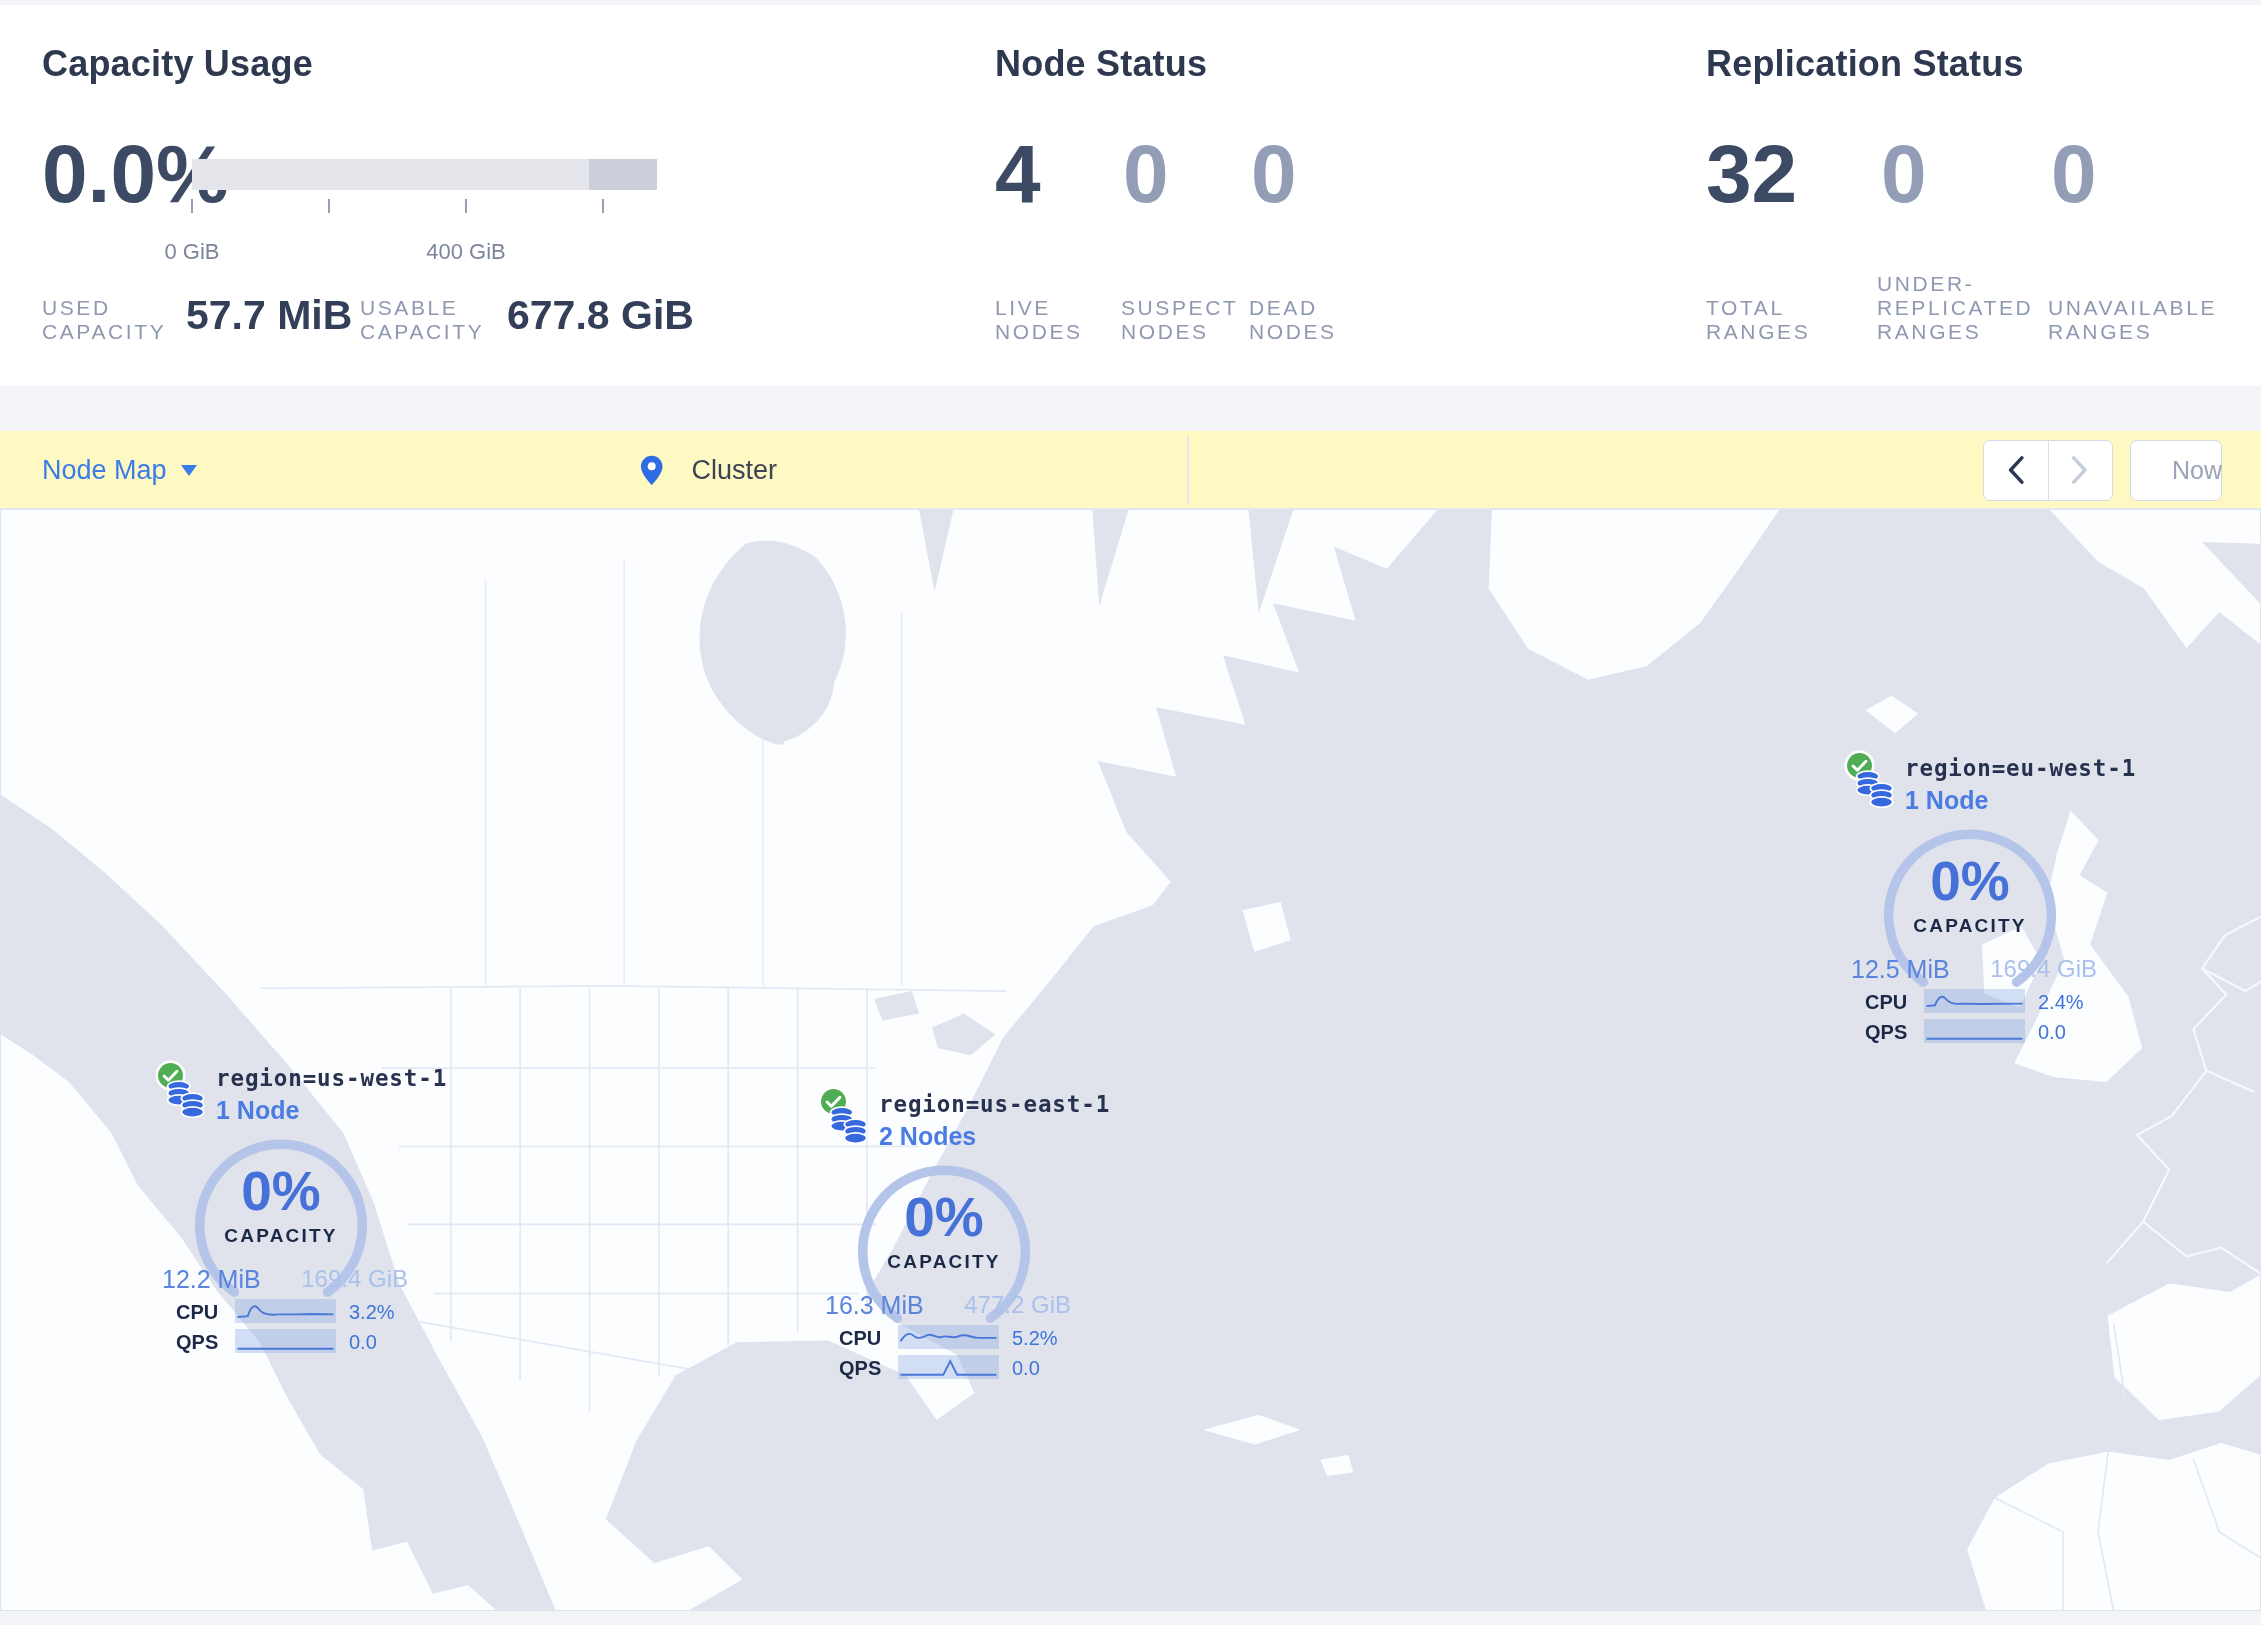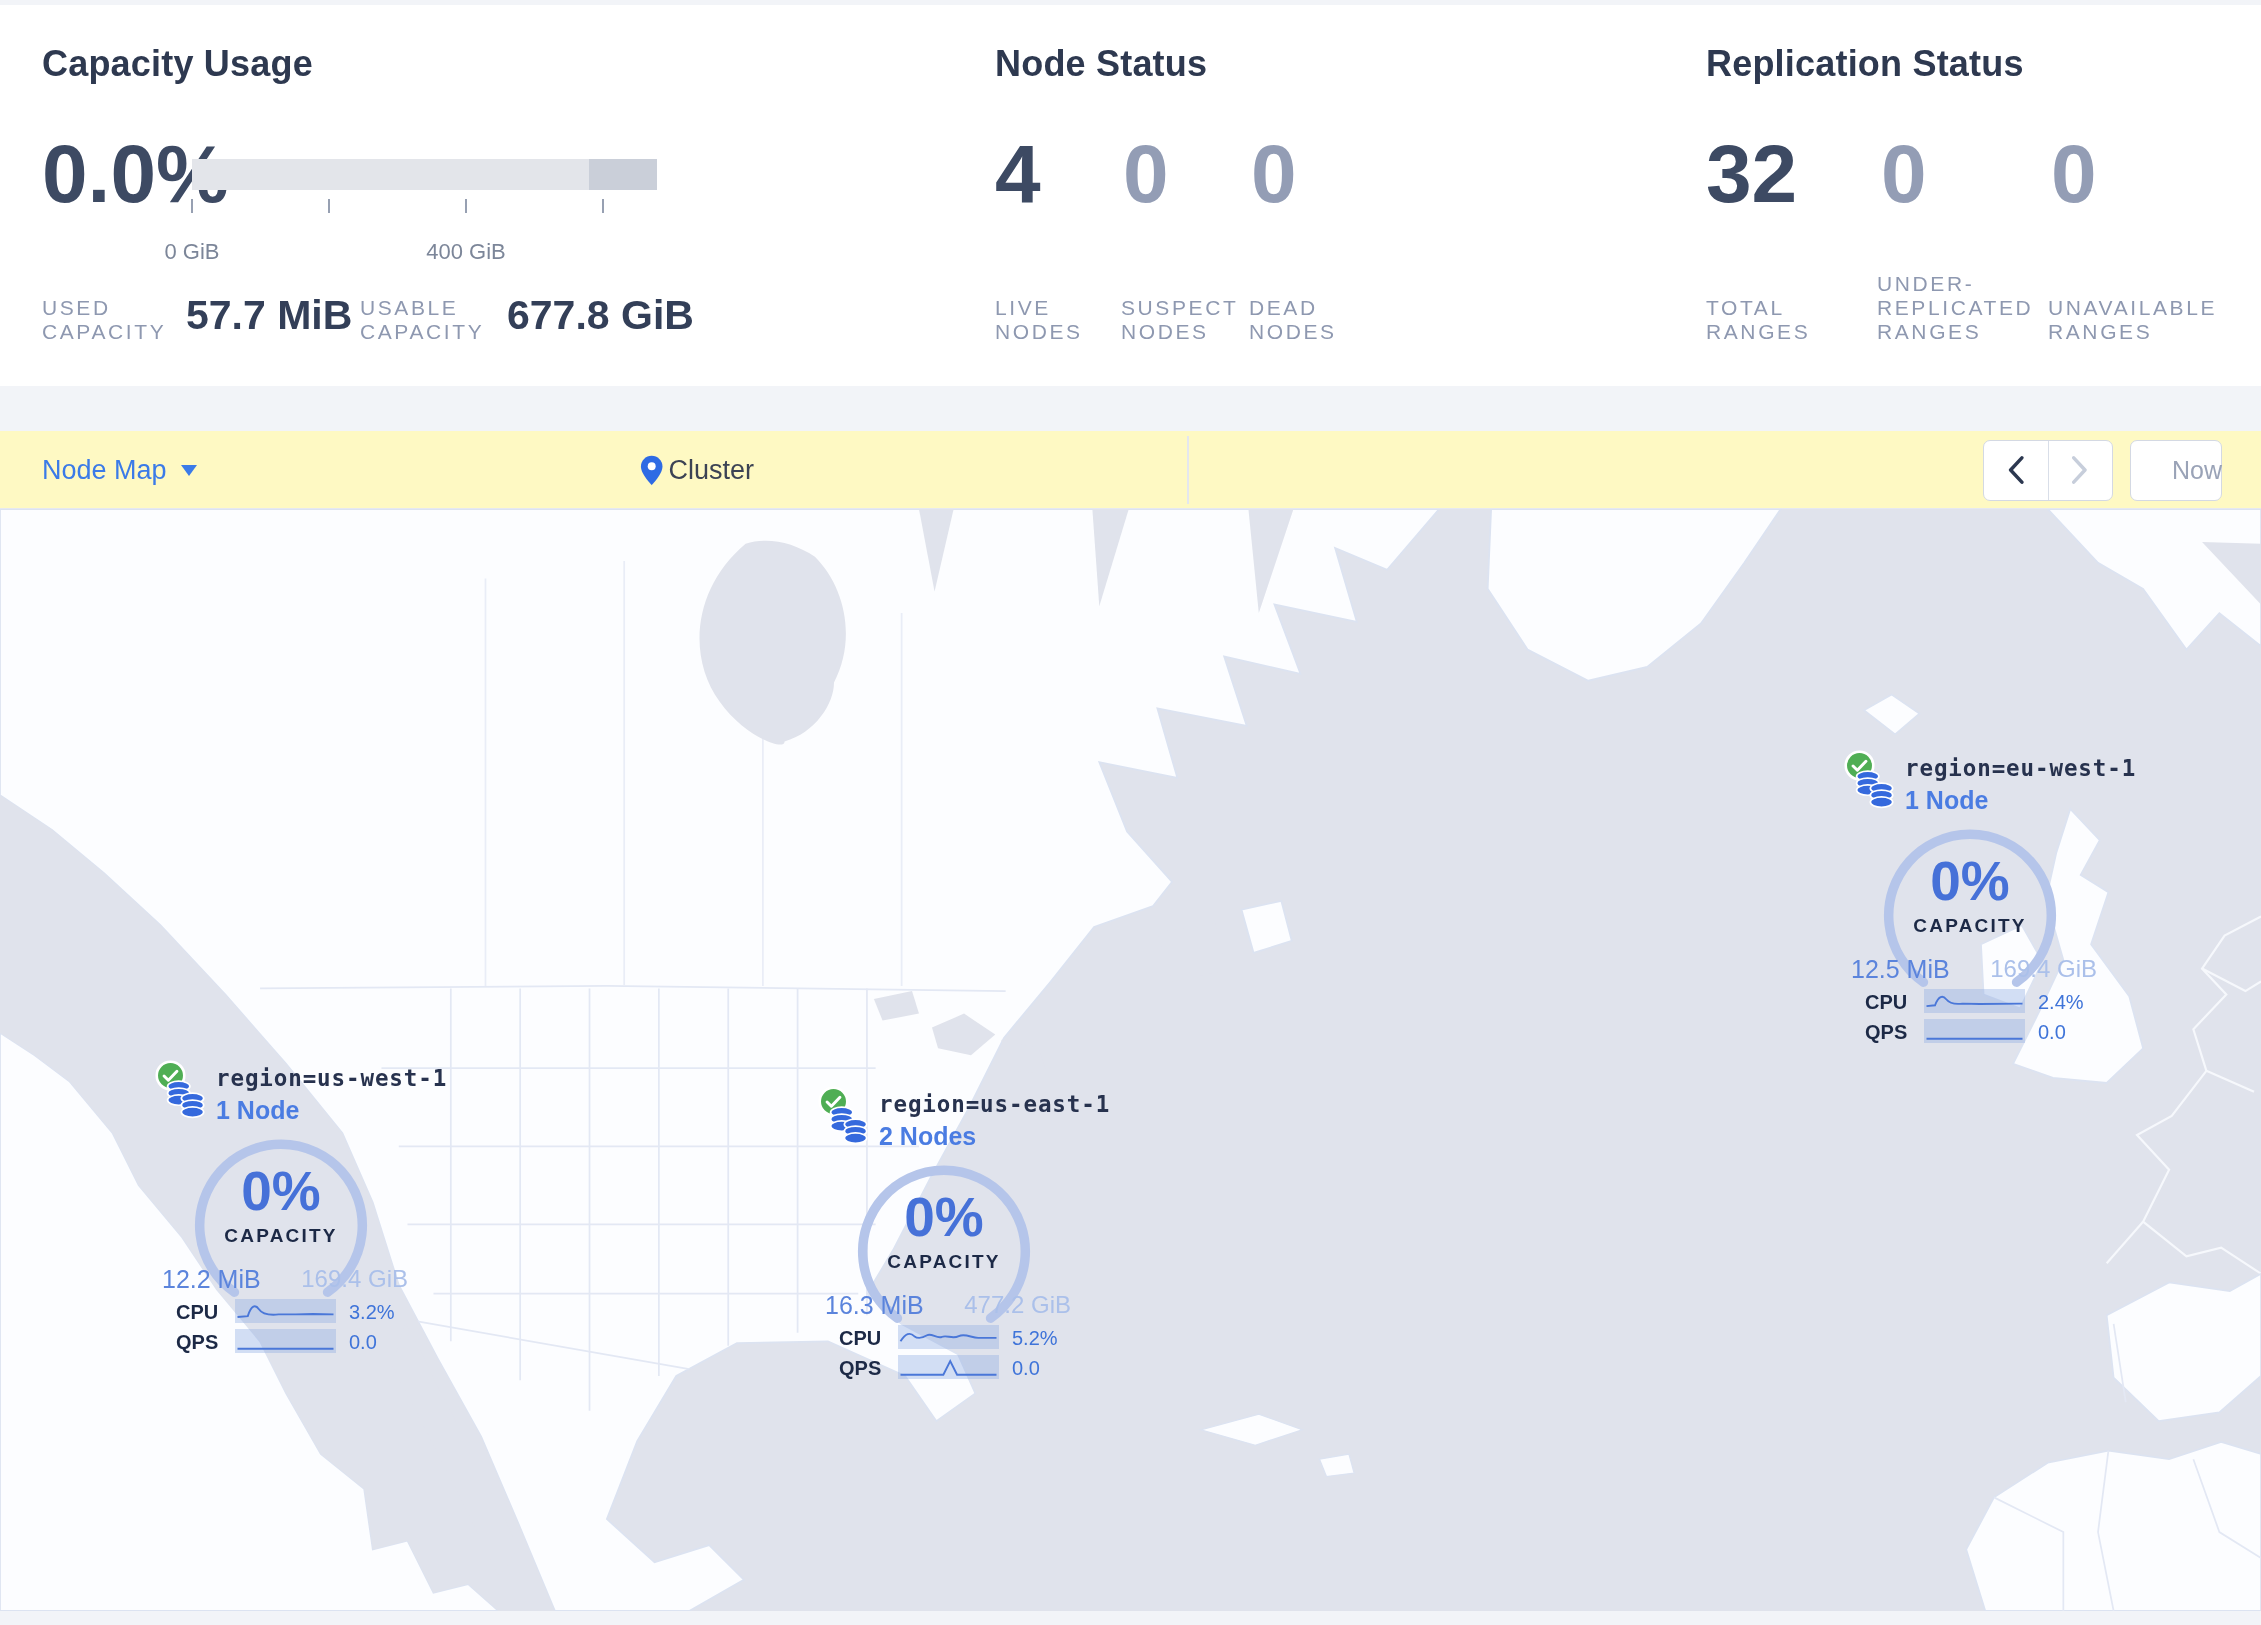--- a/index.html
+++ b/index.html
@@ -51,21 +51,21 @@
     position:absolute; left:42px; top:0; height:78px;
     display:flex; align-items:center; gap:14px; cursor:pointer;
   }
   .view-select .lbl { font-size:27px; font-weight:500; color:#3b7be8; }
   .caret-down {
     width:0; height:0; border-left:8.7px solid transparent; border-right:8.7px solid transparent;
     border-top:11.3px solid #3b7be8;
   }
   .breadcrumb {
     position:absolute; left:640px; top:0; height:78px;
-    display:flex; align-items:center; gap:5px;
+    display:flex; align-items:center; gap:28px;
   }
   .breadcrumb .lbl { font-size:27px; font-weight:500; color:#3c4354; }
   .toolbar-sep { position:absolute; left:1187px; top:5.2px; height:68px; width:1.7px; background:#e4e7ef; }
   .time-box {
     position:absolute; left:1227px; top:8.7px; width:727px; height:61px;
     border:1.7px solid #d4d9e3; border-radius:7px; background:#fff;
     display:flex; align-items:center; cursor:pointer;
   }
   .time-badge {
     margin-left:22.5px; background:#e2e6ee; border-radius:5.2px;

